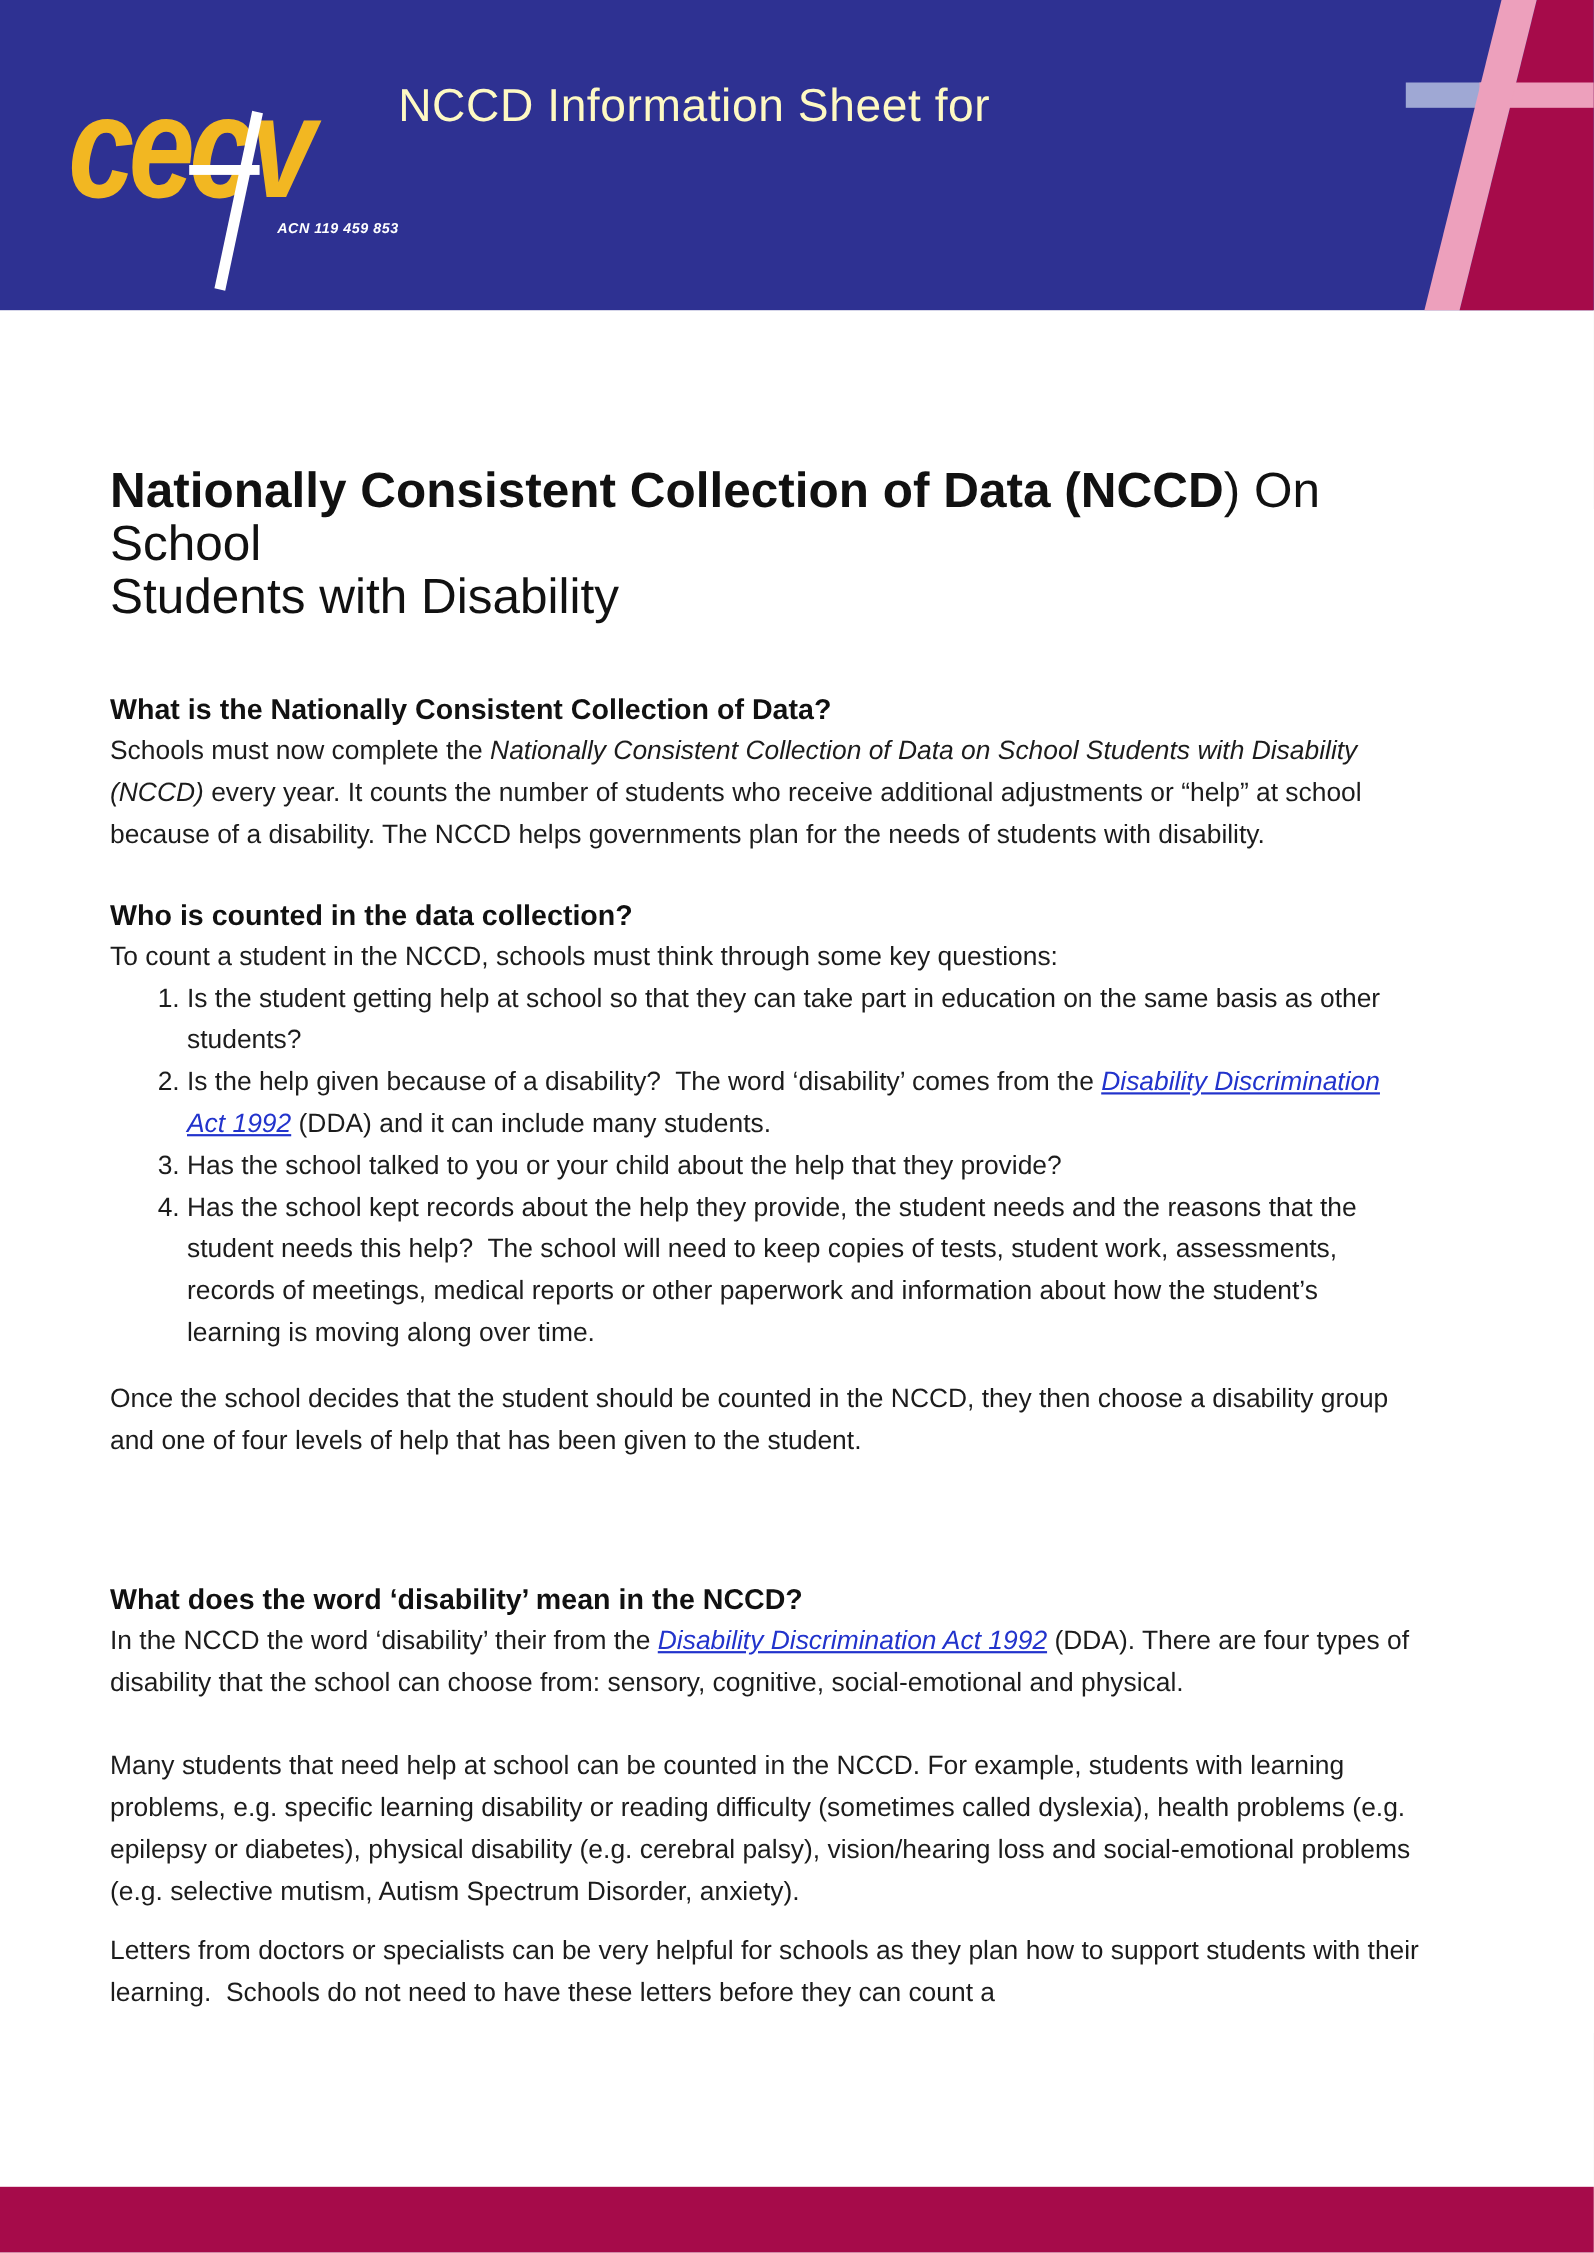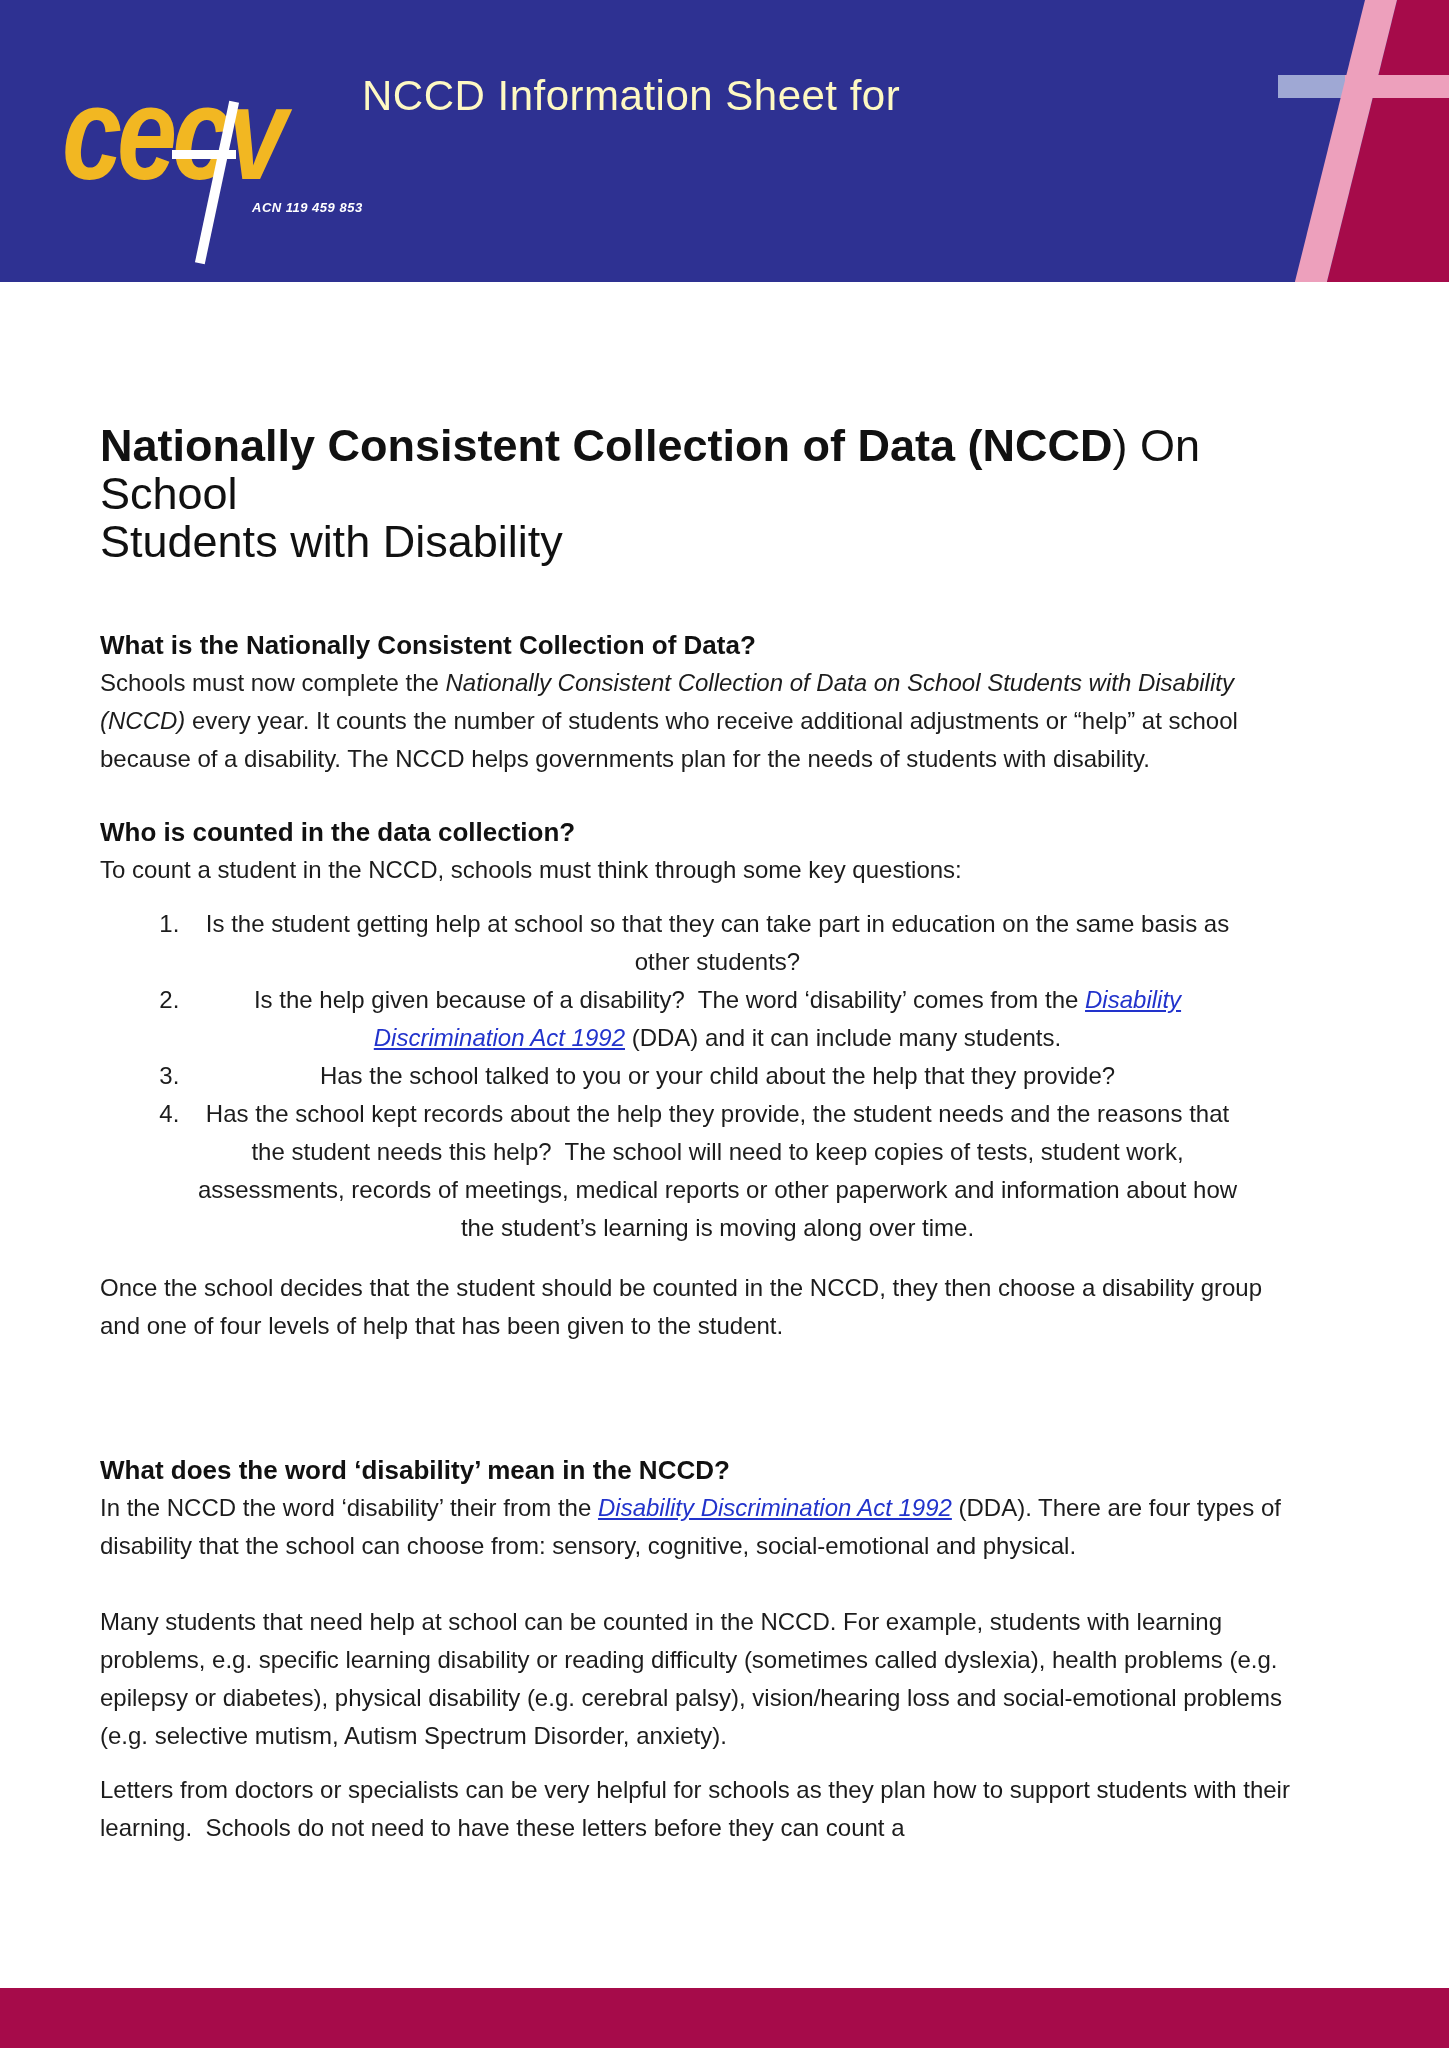--- a/index.html
+++ b/index.html
@@ -26,21 +26,21 @@
 
   
   .page-body{position:absolute;top:338px;left:0;width:1449px;
              padding:0 159px 0 100px;box-sizing:border-box;}
   .doc-title{font-size:45px;line-height:48px;font-weight:400;margin:84px 0 0;color:#111;}
   .doc-title .seg-bold{font-weight:700;}
   h2{font-size:26px;line-height:38px;font-weight:700;color:#111;margin:0;}
   .para{font-size:24px;line-height:38px;margin:0;}
   .seg-italic{font-style:italic;}
   .doc-link{color:var(--link_blue,#2233CC);font-style:italic;text-decoration:underline;cursor:pointer;}
-  ol.qlist{margin:16px;padding:0 0 0 70px;text-align:center;}
+  ol.qlist{margin:0;padding:0 0 0 70px;}
   ol.qlist li{font-size:24px;line-height:38px;padding:0 25px 0 0;}
 
   .mt60{margin-top:60px;} .mt35{margin-top:35px;} .mt19{margin-top:19px;}
   .mt22{margin-top:22px;} .mt106{margin-top:106px;} .mt38{margin-top:38px;}
   .mt16{margin-top:16px;}
 
   
   .footer-text{position:absolute;top:1899px;right:104px;font-size:19px;color:#1c1c1c;}
   .footer-text .sep{font-weight:700;}
   .footer-bar{position:absolute;top:1988px;left:0;width:1449px;height:60px;

